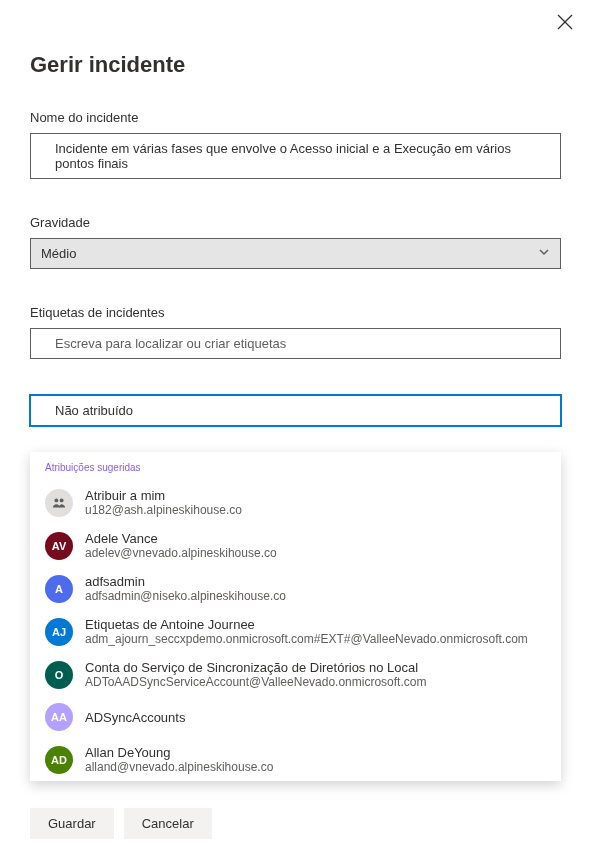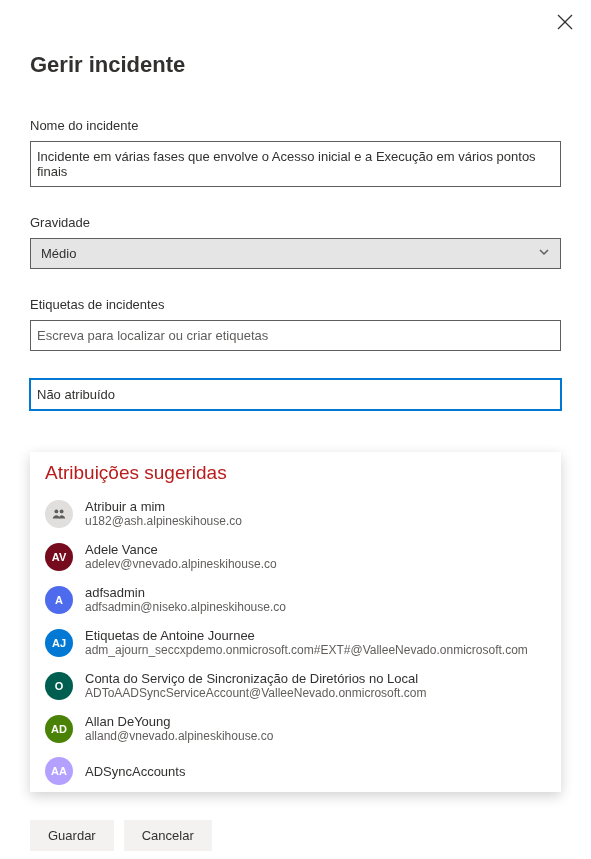--- a/index.html
+++ b/index.html
@@ -1,38 +1,38 @@
 <!DOCTYPE html>
 <html><head>
   <meta charset="utf-8">
   <style>
     * { box-sizing: border-box; margin: 0; padding: 0; font-family: "Segoe UI", sans-serif; }
     body { width: 591px; height: 859px; background: #fff; position: relative; padding: 20px 30px; }
     .close { position: absolute; top: 14px; right: 18px; cursor: pointer; }
     .close svg { width: 16px; height: 16px; stroke: #323130; stroke-width: 1.2; }
-    h1 { font-size: 22px; font-weight: 600; color: #323130; margin-top: 32px; margin-bottom: 40px; }
-    .field { margin-bottom: 28px; }
+    h1 { font-size: 22px; font-weight: 600; color: #323130; margin-top: 32px; margin-bottom: 32px; }
+    .field { margin-bottom: 36px; }
     .field-label { font-size: 13px; color: #323130; margin-bottom: 8px; display: block; }
-    .input-box { width: 100%; border: 1px solid #605e5c; padding: 7px 6px; font-size: 13px; color: #323130; background: #fff; display: flex; justify-content: space-between; }
+    .input-box { width: 100%; border: 1px solid #605e5c; padding: 7px 24px; font-size: 13px; color: #323130; background: #fff; display: flex; justify-content: space-between; }
     .input-box.focused { border: 1px solid #0078d4; outline: 1px solid #0078d4; }
     .select-box { width: 100%; border: 1px solid #605e5c; padding: 7px 10px; font-size: 13px; color: #323130; background: #e5e5e5; display: flex; align-items: center; justify-content: space-between; cursor: pointer; }
     .chevron svg { width: 12px; height: 12px; stroke: #605e5c; stroke-width: 1.5; fill: none; }
     .placeholder { color: #605e5c; }
     .dropdown { position: absolute; left: 30px; right: 30px; background: #fff; box-shadow: 0 4px 12px rgba(0,0,0,0.18); z-index: 10; }
-    .dropdown-header { padding: 10px 15px 8px; font-size: 19px; color: #b91c1c; }
+    .dropdown-header { padding: 10px 15px 8px; font-size: 10px; color: #8b5cf6; }
     .suggestion-list { max-height: 310px; overflow-y: auto; position: relative; }
     .suggestion { display: flex; align-items: center; padding: 7px 15px; cursor: pointer; }
     .avatar { width: 28px; height: 28px; border-radius: 50%; display: flex; align-items: center; justify-content: center; font-size: 11px; font-weight: 600; color: #fff; margin-right: 12px; flex-shrink: 0; }
     .avatar.icon-avatar { background: #e1dfdd; color: #605e5c; }
     .sug-text { display: flex; flex-direction: column; overflow: hidden; }
     .sug-name { font-size: 13px; color: #323130; white-space: nowrap; overflow: hidden; text-overflow: ellipsis; }
     .sug-email { font-size: 12px; color: #605e5c; white-space: nowrap; overflow: hidden; text-overflow: ellipsis; text-align: right; }
     .hidden-select { position: absolute; right: 30px; width: 40px; }
     .hidden-select .select-box { border:1px solid #8a8886; justify-content:center; padding:9px 6px; }
-    .footer { position: absolute; bottom: 8px; left: 30px; display: flex; gap: 10px; }
+    .footer { position: absolute; bottom: 20px; left: 30px; display: flex; gap: 10px; }
     .btn { padding: 8px 18px; font-size: 13px; border: none; background: #f3f2f1; color: #323130; cursor: pointer; }
     .suggestion-list::-webkit-scrollbar { width: 16px; }
     .suggestion-list::-webkit-scrollbar-track { background: #f3f2f1; }
     .suggestion-list::-webkit-scrollbar-thumb { background: #c8c6c4; border: 2px solid #f3f2f1; }
   </style>
 </head>
 <body>
 
 <div class="close">
   <svg viewBox="0 0 16 16">
@@ -112,30 +112,30 @@
         </div>
       </div>
       <div class="suggestion">
         <div class="avatar" style="background: rgb(0, 94, 80);">O</div>
         <div class="sug-text">
           <div class="sug-name">Conta do Serviço de Sincronização de Diretórios no Local</div>
           <div class="sug-email">ADToAADSyncServiceAccount@ValleeNevado.onmicrosoft.com</div>
         </div>
       </div>
       <div class="suggestion">
+        <div class="avatar" style="background: rgb(180, 160, 255);">AA</div>
+        <div class="sug-text">
+          <div class="sug-name">ADSyncAccounts</div>
+        </div>
+      </div>
+      <div class="suggestion">
         <div class="avatar" style="background: rgb(73, 130, 5);">AD</div>
         <div class="sug-text">
           <div class="sug-name">Allan DeYoung</div>
           <div class="sug-email">alland@vnevado.alpineskihouse.co</div>
-        </div>
-      </div>
-      <div class="suggestion">
-        <div class="avatar" style="background: rgb(180, 160, 255);">AA</div>
-        <div class="sug-text">
-          <div class="sug-name">ADSyncAccounts</div>
         </div>
       </div>
     </div>
 </div>
 
 <div class="hidden-select" style="top:498px;">
   <div class="select-box">
       <span class="chevron"><svg viewBox="0 0 12 12">
           <polyline points="2,4 6,8 10,4"></polyline>
         </svg></span>

